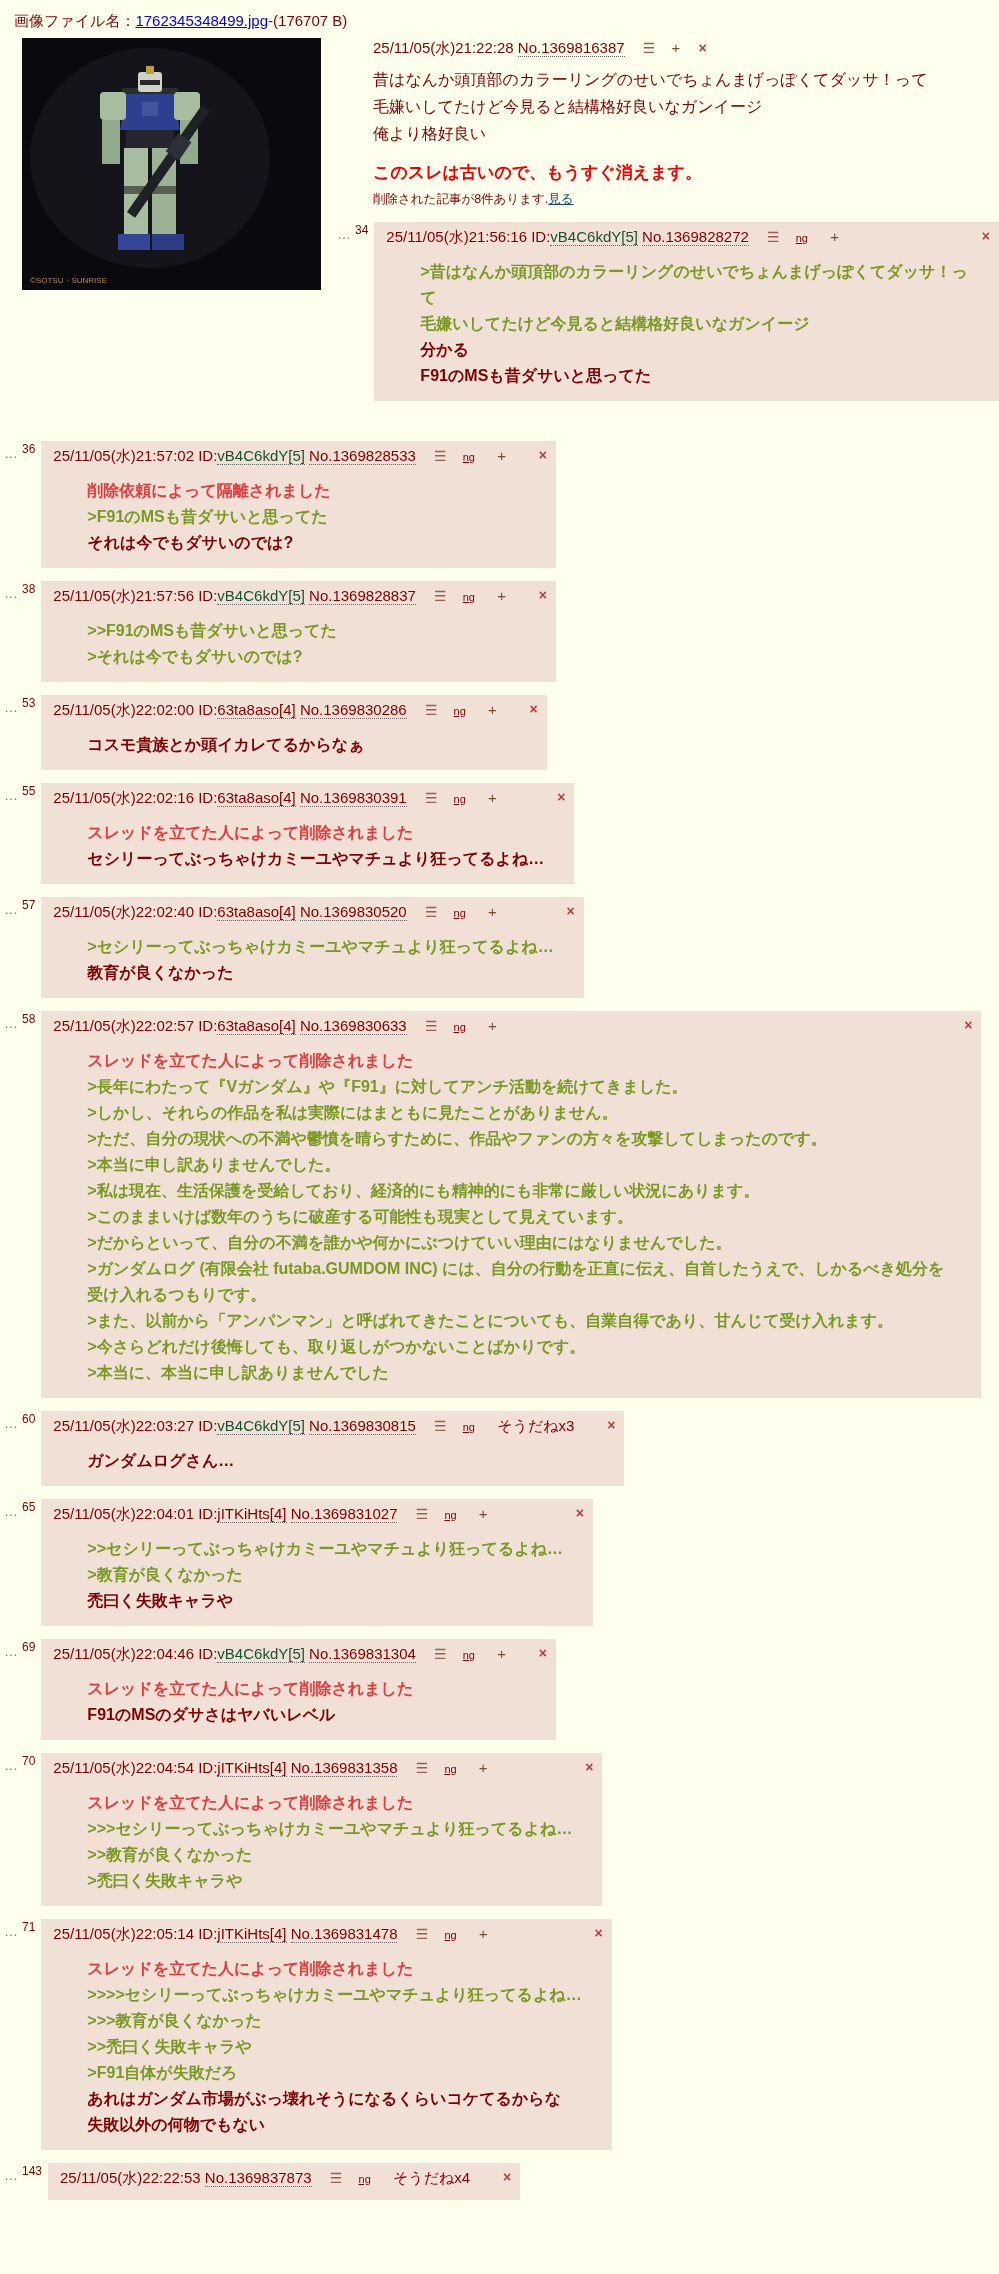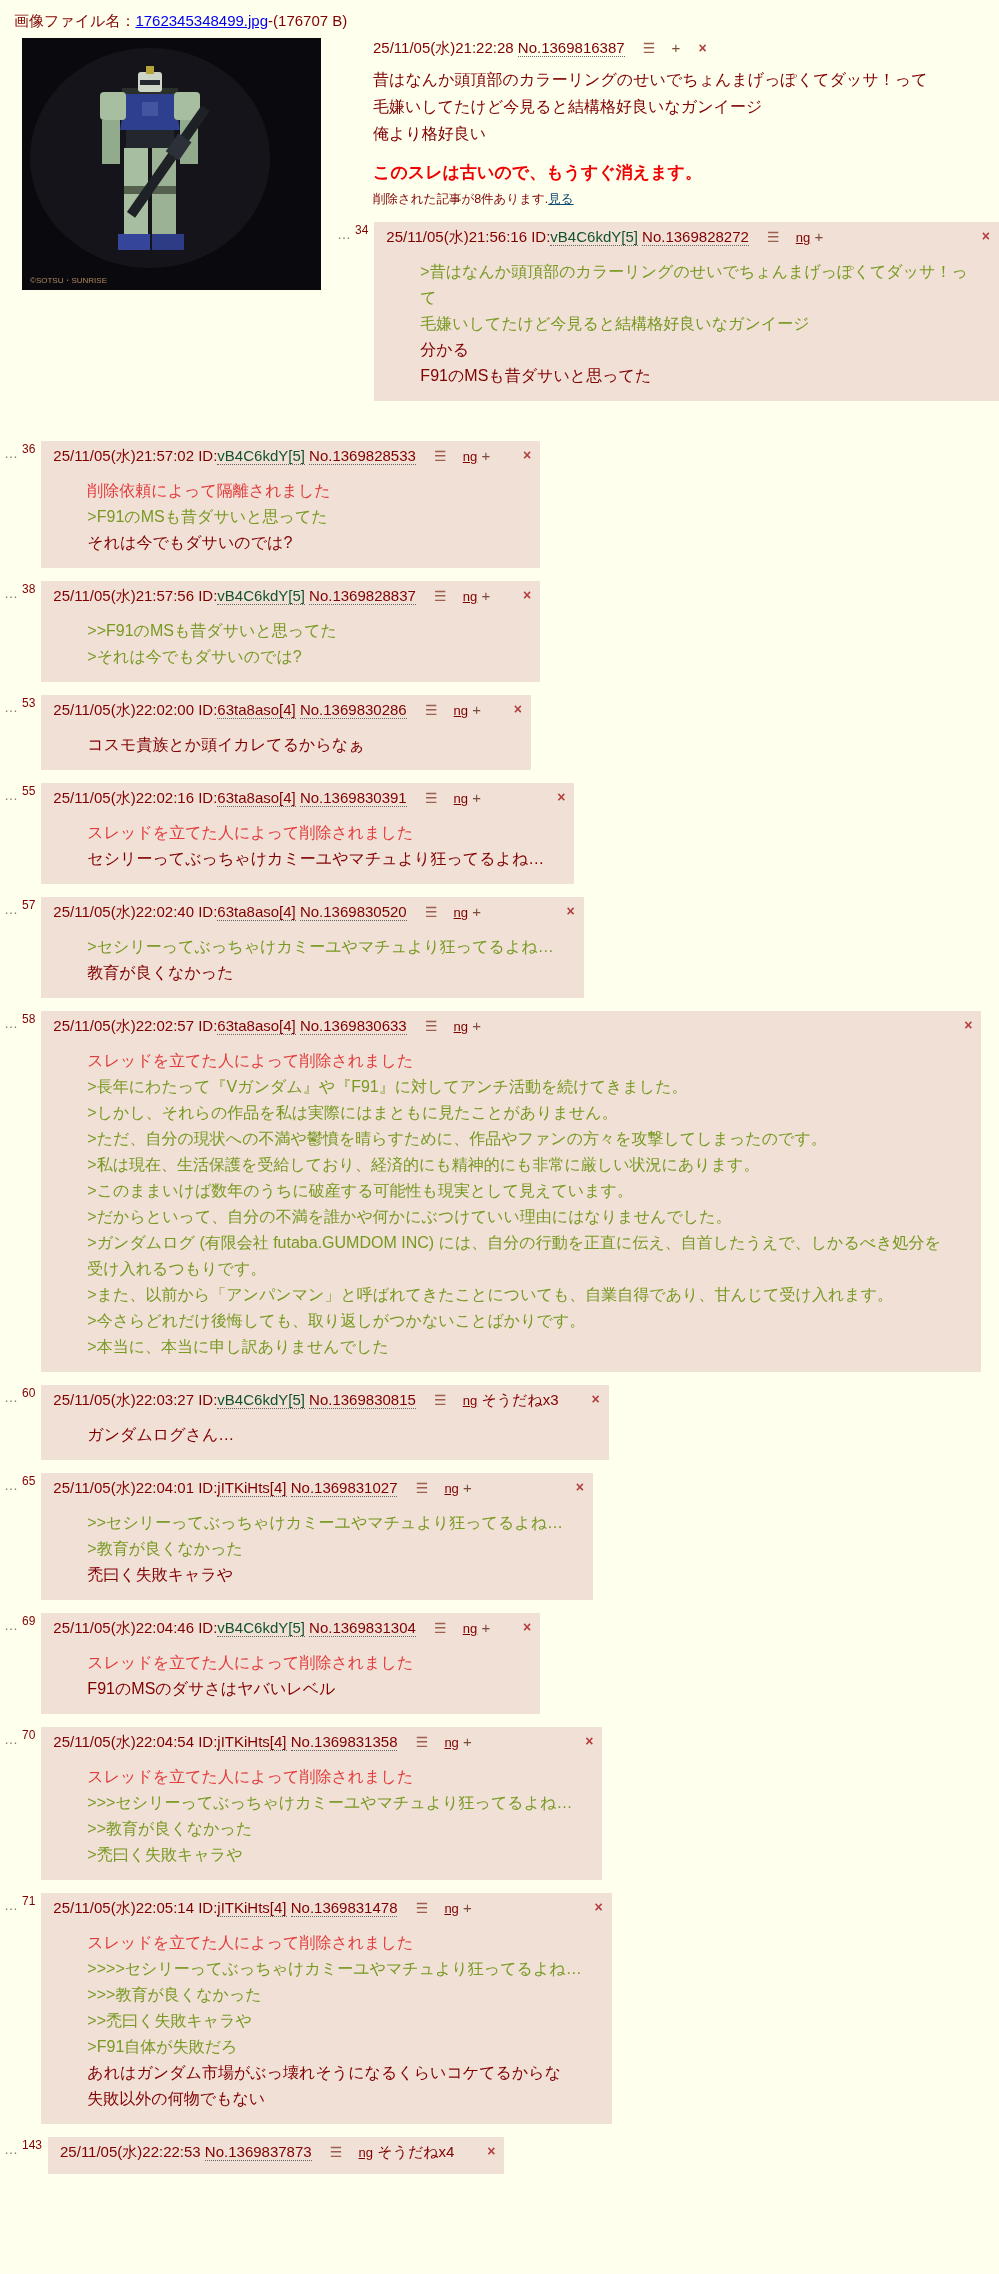--- a/index.html
+++ b/index.html
@@ -14,41 +14,41 @@
   
   .filebar{padding:12px 0 4px 14px;font-size:15px;color:#800000;}
   .filebar a{color:#0000ee;text-decoration:underline;}
   
   .op-section{padding-left:22px;}
   .thumb{float:left;display:block;width:299px;height:252px;margin:3px 14px 0 0;background:#0a0a0e;}
   .op-flow{overflow:hidden;padding-top:4px;}
   .op-header{margin-left:38px;font-size:15px;color:#800000;white-space:nowrap;}
   .op-header .no{border-bottom:1px dotted #666;}
   .menu{color:#9b5f4f;margin:0 12px 0 14px;font-size:14px;}
-  .ng{color:#800000;text-decoration:underline;margin-right:0;font-size:13px;}
+  .ng{color:#800000;text-decoration:underline;margin-right:18px;font-size:11px;}
   .plus{color:#7a4a3a;margin-right:14px;}
   .soudane{color:#800000;margin-right:14px;}
   .close-x{color:#b43d3d;font-weight:bold;font-size:14px;}
   .op-text{margin:8px 0 0 38px;font-size:16px;line-height:27px;color:#800000;}
   .op-warning{margin:15px 0 0 38px;font-size:17px;line-height:22px;font-weight:bold;color:#f00000;}
   .op-delnote{margin:7px 0 0 38px;font-size:12.5px;color:#800000;}
   .op-delnote a{color:#0c4a6e;text-decoration:underline;}
   
   .rrow{display:flex;align-items:flex-start;margin-top:13px;}
   #op-reply-slot .rrow{margin-top:14px;}
   #replies{margin-left:2px;}
   #replies .rrow:first-child{margin-top:40px;}
   .dots{color:#8a7a66;font-size:14px;margin:4px 4px 0 2px;flex:none;}
   .cnt{color:#800000;font-size:12px;margin:1px 6px 0 0;flex:none;}
   .rbox{position:relative;background:#f0e0d6;padding:6px 30px 12px 12px;max-width:940px;box-sizing:border-box;}
   .rhead{font-size:15px;color:#800000;white-space:nowrap;padding-right:6px;}
   .idval,.no{border-bottom:1px dotted #666;}
   .idval.hot{color:#14532d;}
   .rhead .close-x{position:absolute;top:6px;right:9px;}
-  .rbody{margin:12px 0 0 34px;font-size:16px;line-height:26px;color:#800000;}
+  .rbody{margin:12px 0 0 34px;font-size:16px;line-height:26px;color:#800000;font-weight:bold;}
   .ln.quote{color:#789922;}
   .ln.delnote{color:#e23b3b;}
   .ln.plain{color:#800000;}
 </style>
 </head>
 <body>
 
 <div class="filebar">
   <span>画像ファイル名：</span><a>1762345348499.jpg</a><span>-(176707 B)</span>
 </div>
@@ -276,20 +276,21 @@
         <span class="ng">ng</span>
         <span class="plus">+</span>
         
         <span class="close-x">×</span>
       </div>
       <div class="rbody">
           <div class="ln delnote">スレッドを立てた人によって削除されました</div>
           <div class="ln quote">&gt;長年にわたって『Vガンダム』や『F91』に対してアンチ活動を続けてきました。</div>
           <div class="ln quote">&gt;しかし、それらの作品を私は実際にはまともに見たことがありません。</div>
           <div class="ln quote">&gt;ただ、自分の現状への不満や鬱憤を晴らすために、作品やファンの方々を攻撃してしまったのです。</div>
+          <div class="ln quote">&gt;本当に申し訳ありませんでした。</div>
           <div class="ln quote">&gt;私は現在、生活保護を受給しており、経済的にも精神的にも非常に厳しい状況にあります。</div>
           <div class="ln quote">&gt;このままいけば数年のうちに破産する可能性も現実として見えています。</div>
           <div class="ln quote">&gt;だからといって、自分の不満を誰かや何かにぶつけていい理由にはなりませんでした。</div>
           <div class="ln quote">&gt;ガンダムログ (有限会社 futaba.GUMDOM INC) には、自分の行動を正直に伝え、自首したうえで、しかるべき処分を受け入れるつもりです。</div>
           <div class="ln quote">&gt;また、以前から「アンパンマン」と呼ばれてきたことについても、自業自得であり、甘んじて受け入れます。</div>
           <div class="ln quote">&gt;今さらどれだけ後悔しても、取り返しがつかないことばかりです。</div>
           <div class="ln quote">&gt;本当に、本当に申し訳ありませんでした</div>
         </div>
     </div>
   </div>

